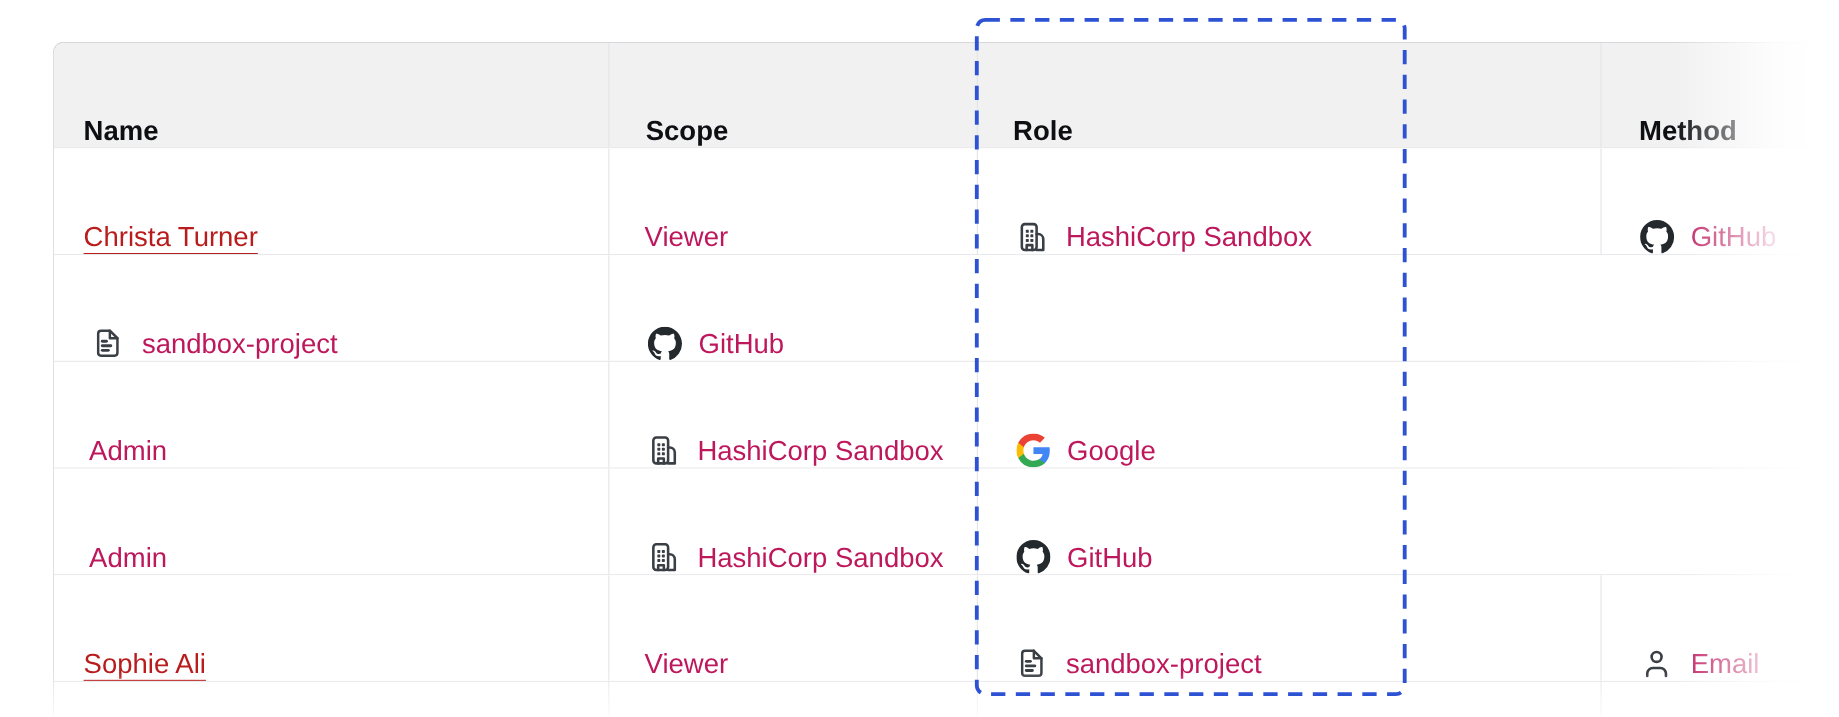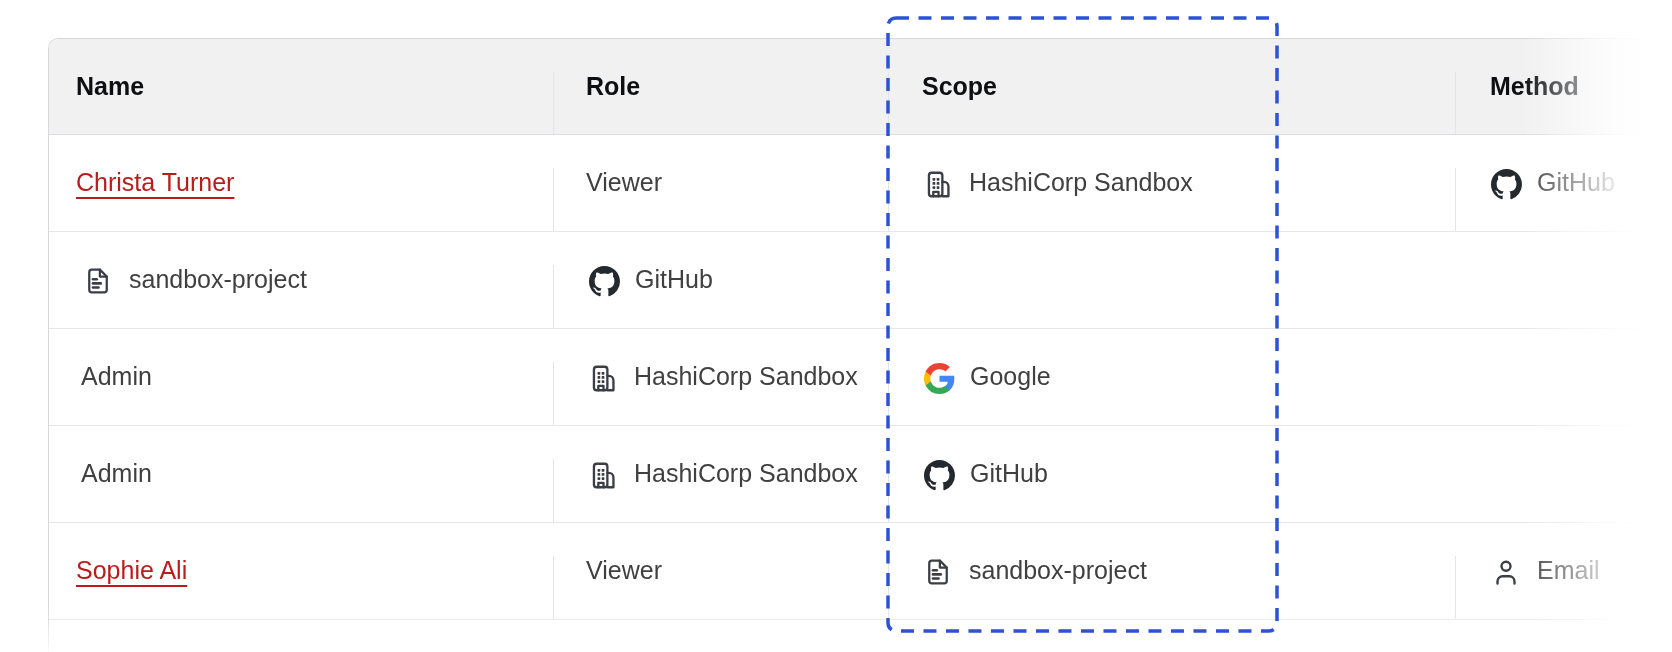--- a/index.html
+++ b/index.html
@@ -16,29 +16,29 @@
   .trow{
     display:grid;grid-template-columns:505px 335px 567px 450px;
     background:#fff;
   }
   .thead{
     height:95px;background:#f1f1f2;border-top-left-radius:10px;
     border-bottom:1px solid #dcdee1;
   }
   .tbody-row{height:96px;border-bottom:1px solid #e6e7ea;}
   .cell{
-    display:flex;align-items:flex-start;padding-left:32px;box-sizing:border-box;
-    border-right:1px solid #e3e4e7;overflow:hidden;white-space:nowrap;margin-top:33px;
+    display:flex;align-items:flex-end;padding-left:32px;box-sizing:border-box;
+    border-right:1px solid #e3e4e7;overflow:hidden;white-space:nowrap;
   }
   .cell:last-child{border-right:none;}
   .cell.name{padding-left:27px;}
   .cell.scope{padding-left:33px;}
   .cell.method{padding-left:34px;}
   .thead .cell{font-size:25px;font-weight:700;color:#0d0f12;background:transparent;}
-  .body-text{font-size:25px;color:#404040;}
+  .body-text{font-size:25px;color:#be185d;}
   a.name-link{
     font-size:25px;color:#b91c1c;text-decoration:underline;
     text-underline-offset:6px;text-decoration-thickness:2px;cursor:pointer;
   }
   .icon-mount{display:inline-flex;align-items:center;justify-content:center;
     width:32px;height:32px;margin-right:15px;flex:none;}
   .icon-mount svg{display:block;}
   
   .fade-right{
     position:absolute;top:0;right:0;width:150px;height:652px;pointer-events:none;z-index:3;
@@ -54,25 +54,25 @@
 <body>
 
 <div class="screen">
 
   <div class="table">
 
     <div class="trow thead">
       <div class="cell name">
           <span>Name</span>
         </div>
+      <div class="cell scope">
+          <span>Scope</span>
+        </div>
       <div class="cell">
           <span>Role</span>
-        </div>
-      <div class="cell scope">
-          <span>Scope</span>
         </div>
       <div class="cell method">
           <span>Method</span>
         </div>
     </div>
 
     <div class="trow tbody-row">
       <div class="cell name">
           <a class="name-link">Christa Turner</a>
         </div>

